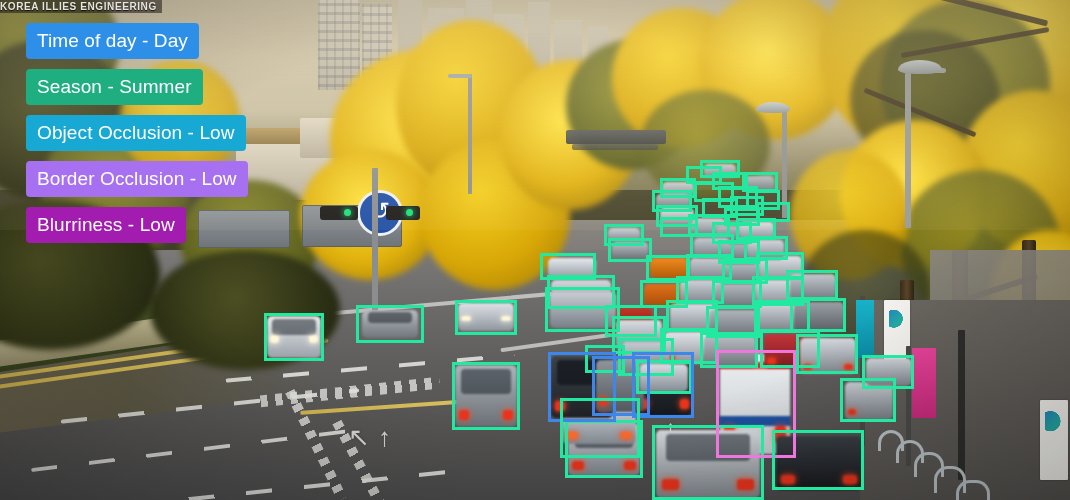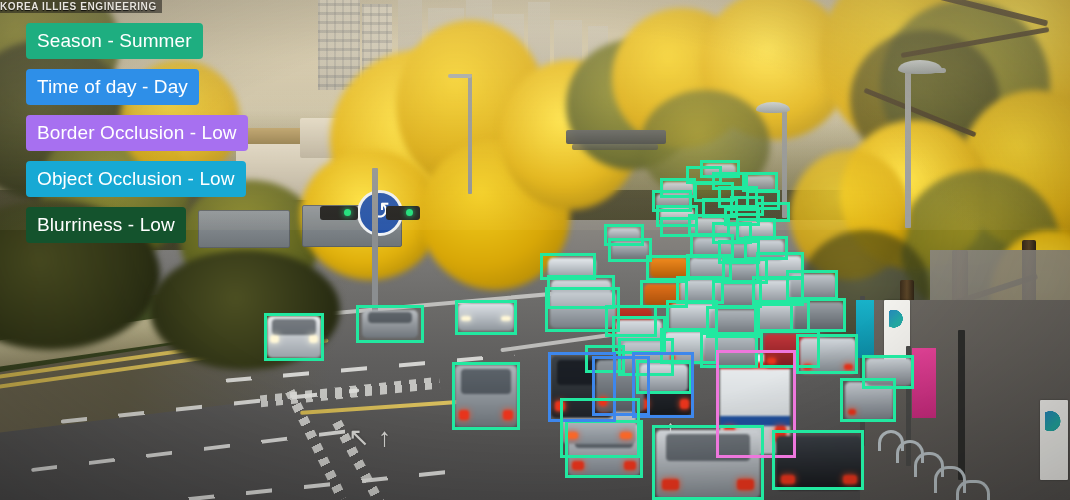--- a/index.html
+++ b/index.html
@@ -461,20 +461,20 @@
       <div class="bbox" style="left: 632px; top: 352px; width: 62px; height: 66px; border-color: rgb(61, 135, 236);"></div>
       <div class="bbox" style="left: 560px; top: 398px; width: 80px; height: 60px; border-color: rgb(34, 232, 160);"></div>
       <div class="bbox" style="left: 652px; top: 425px; width: 112px; height: 75px; border-color: rgb(34, 232, 160);"></div>
       <div class="bbox" style="left: 716px; top: 350px; width: 80px; height: 108px; border-color: rgb(238, 119, 221);"></div>
       <div class="bbox" style="left: 772px; top: 430px; width: 92px; height: 60px; border-color: rgb(34, 232, 160);"></div>
       <div class="bbox" style="left: 840px; top: 378px; width: 56px; height: 44px; border-color: rgb(34, 232, 160);"></div>
       <div class="bbox" style="left: 862px; top: 355px; width: 52px; height: 34px; border-color: rgb(34, 232, 160);"></div>
     </div>
 
   <div class="tagstack" id="tag-stack">
+      <div class="tag" style="background: rgb(46, 143, 232);">Time of day - Day</div>
       <div class="tag" style="background: rgb(30, 174, 128);">Season - Summer</div>
-      <div class="tag" style="background: rgb(46, 143, 232);">Time of day - Day</div>
+      <div class="tag" style="background: rgb(23, 169, 212);">Object Occlusion - Low</div>
       <div class="tag" style="background: rgb(167, 112, 240);">Border Occlusion - Low</div>
-      <div class="tag" style="background: rgb(23, 169, 212);">Object Occlusion - Low</div>
-      <div class="tag" style="background: #14532d;">Blurriness - Low</div>
+      <div class="tag" style="background: #a21caf;">Blurriness - Low</div>
     </div>
 
 </div>
 
 </body></html>

